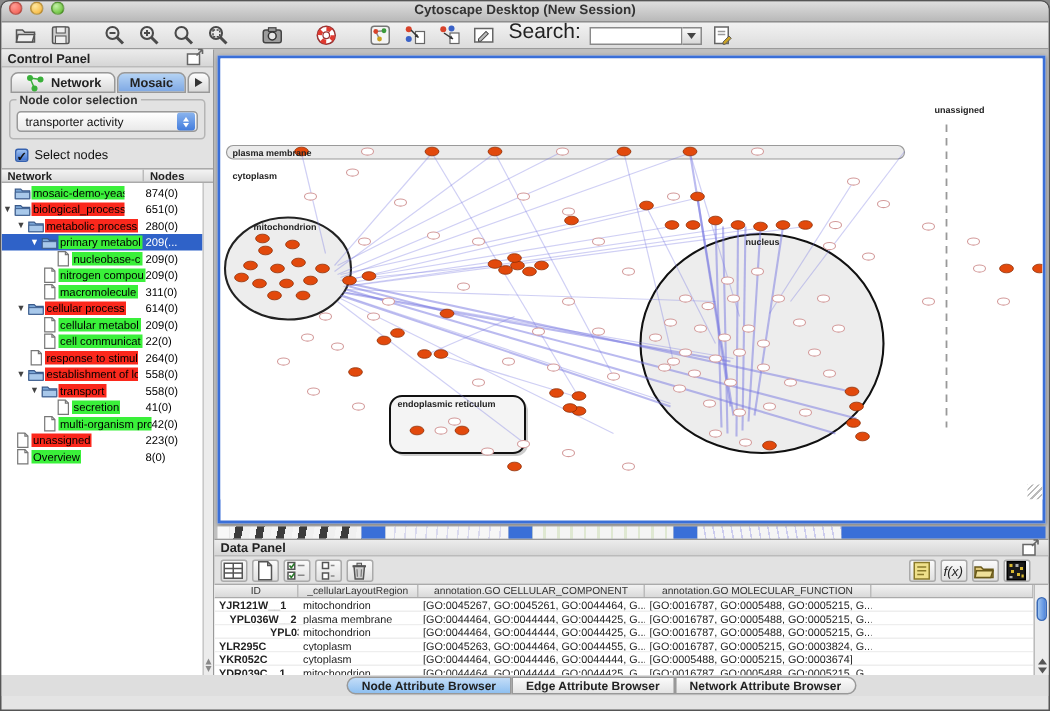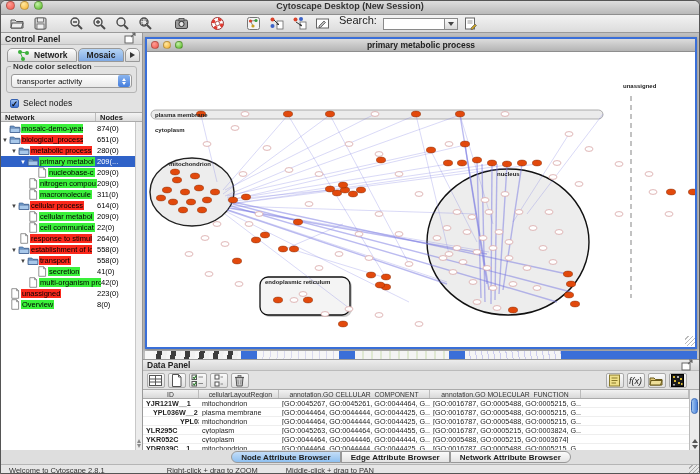--- a/index.html
+++ b/index.html
@@ -13,21 +13,21 @@
   .light{width:9px;height:9px;border-radius:50%;border:1px solid rgba(0,0,0,.25);}
   .light.red{background:radial-gradient(circle at 35% 30%,#ff9d95,#f1564a);}
   .light.yellow{background:radial-gradient(circle at 35% 30%,#ffe8a0,#f5b02e);}
   .light.green{background:radial-gradient(circle at 35% 30%,#c5f3a8,#53b51f);}
   .apptitle{position:absolute;left:0;right:0;text-align:center;font-size:9px;font-weight:bold;color:#333;}
   
   .toolbar{height:18px;background:linear-gradient(#f2f2f2,#dcdcdc);border-bottom:1px solid #9a9a9a;
            display:flex;align-items:center;padding:0 6px;gap:3px;}
   .tbtn{width:20px;height:16px;display:flex;align-items:center;justify-content:center;}
   .tsep{width:10px;height:1px;}
-  .searchlbl{font-size:11px;color:#222;margin:0 3px 8px 4px;}
+  .searchlbl{font-size:14px;color:#222;margin:0 3px 8px 4px;}
   .searchwrap{display:flex;align-items:center;}
   .searchwrap input{width:62px;height:12px;border:1px solid #8a8a8a;font-size:8px;padding:0 2px;background:#fff;}
   .searchdd{width:13px;height:12px;border:1px solid #8a8a8a;border-left:none;background:linear-gradient(#fafafa,#d8d8d8);
             display:flex;align-items:center;justify-content:center;}
   .ddtri{width:0;height:0;border-left:3px solid transparent;border-right:3px solid transparent;border-top:4px solid #444;}
   
   .main{display:flex;height:417px;}
   
   .cpanel{width:142px;background:#e2e2e2;border-right:1px solid #9a9a9a;display:flex;flex-direction:column;}
   .cphead{height:12px;display:flex;align-items:center;justify-content:space-between;padding:0 4px;
@@ -511,28 +511,20 @@
         <div class="treescroll">
             <i class="up"></i>
             <i class="dn"></i>
           </div>
       </div>
     </div>
 
     <div class="right">
       <div class="desktop">
         <div class="iwin">
-          <div class="iwtitle">
-            <div class="lights">
-              <span class="light red"></span>
-              <span class="light yellow"></span>
-              <span class="light green"></span>
-            </div>
-            <div class="iwname">primary metabolic process</div>
-          </div>
           <div class="canvas">
             <svg id="net-svg" width="548" height="294" viewBox="0 0 548 294">
                 <rect x="4" y="58" width="452" height="9" rx="4.5" fill="#ebebeb" stroke="#9a9a9a" stroke-width="0.8"></rect>
                 <ellipse cx="45" cy="140" rx="42" ry="34" fill="#ededed" stroke="#222" stroke-width="1.4"></ellipse>
                 <ellipse cx="361" cy="190" rx="81" ry="73" fill="#ededed" stroke="#111" stroke-width="1.4"></ellipse>
                 <rect x="115" y="227" width="90" height="38" rx="8" fill="#999" opacity="0.5"></rect>
                 <rect x="113" y="225" width="90" height="38" rx="8" fill="#f4f4f4" stroke="#111" stroke-width="1.3"></rect>
                 <line x1="484" y1="44" x2="484" y2="246" stroke="#999" stroke-width="1.2" stroke-dasharray="5 4"></line>
                 <line x1="76" y1="138" x2="141" y2="63" stroke="#7878e1" stroke-width="0.8" opacity="0.35"></line>
                 <line x1="76" y1="142" x2="183" y2="63" stroke="#7878e1" stroke-width="0.8" opacity="0.35"></line>
@@ -884,19 +876,13 @@
       </div>
     </div>
   </div>
 
   <div class="ftabs">
     <div class="ftab sel">Node Attribute Browser</div>
     <div class="ftab">Edge Attribute Browser</div>
     <div class="ftab">Network Attribute Browser</div>
   </div>
 
-  <div class="status">
-    <span class="st1">Welcome to Cytoscape 2.8.1</span>
-    <span class="st2">Right-click + drag to ZOOM</span>
-    <span class="st3">Middle-click + drag to PAN</span>
-    <span class="sgrip"></span>
-  </div>
 </div>
 
 </body></html>

